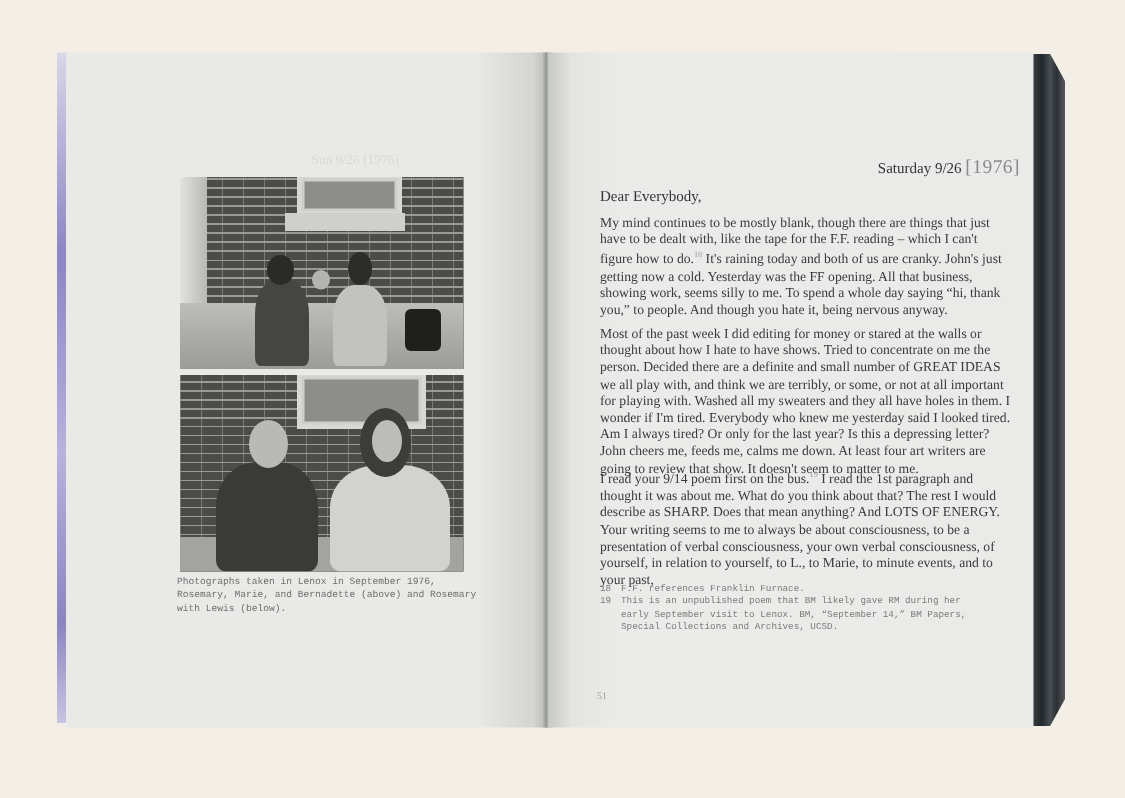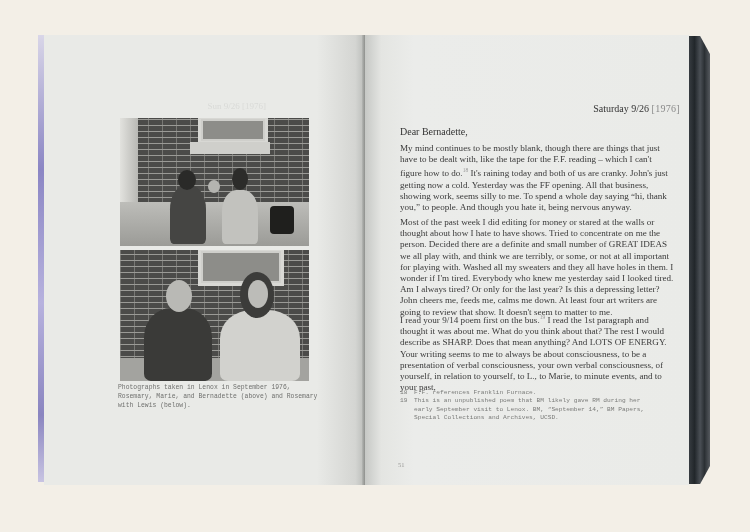--- a/index.html
+++ b/index.html
@@ -74,21 +74,21 @@
   .caption {
     position:absolute; left:118px; top:383px; width:200px;
     font-family:"Liberation Mono", monospace; font-size:6.4px; line-height:9px;
     color:#6f706e;
   }
 
   
   .date {
     position:absolute; right:70px; top:103px; font-size:10px; color:#333;
   }
-  .date .year { font-size:10px; color:#8a8a8a; letter-spacing:0.3px; }
+  .date .year { font-size:13px; color:#8a8a8a; letter-spacing:0.3px; }
   .salutation {
     position:absolute; left:400px; top:126px; font-size:10px; color:#333;
   }
   .para {
     position:absolute; left:400px; width:275px;
     font-size:9.1px; line-height:11.2px; color:#3a3a3a;
   }
   .para sup { font-size:5.5px; color:#999; }
   .p1 { top:143px; }
   .p2 { top:217px; }
@@ -147,21 +147,21 @@
 
   <div class="gutter"></div>
 
   <div class="page page-right"></div>
 
   <div class="date">
     <span>Saturday 9/26</span>
     <span class="year">[1976]</span>
   </div>
 
-  <div class="salutation">Dear Bernadette,</div>
+  <div class="salutation">Dear Everybody,</div>
 
   <div class="para p1"><span>My mind continues to be mostly blank, though there are things that just have to be dealt with, like the tape for the F.F. reading – which I can't figure how to do.</span><sup>18</sup><span> It's raining today and both of us are cranky. John's just getting now a cold. Yesterday was the FF opening. All that business, showing work, seems silly to me. To spend a whole day saying “hi, thank you,” to people. And though you hate it, being nervous anyway.</span></div>
 
   <div class="para p2"><span>Most of the past week I did editing for money or stared at the walls or thought about how I hate to have shows. Tried to concentrate on me the person. Decided there are a definite and small number of GREAT IDEAS we all play with, and think we are terribly, or some, or not at all important for playing with. Washed all my sweaters and they all have holes in them. I wonder if I'm tired. Everybody who knew me yesterday said I looked tired. Am I always tired? Or only for the last year? Is this a depressing letter? John cheers me, feeds me, calms me down. At least four art writers are going to review that show. It doesn't seem to matter to me.</span></div>
 
   <div class="para p3"><span>I read your 9/14 poem first on the bus.</span><sup>19</sup><span> I read the 1st paragraph and thought it was about me. What do you think about that? The rest I would describe as SHARP. Does that mean anything? And LOTS OF ENERGY. Your writing seems to me to always be about consciousness, to be a presentation of verbal consciousness, your own verbal consciousness, of yourself, in relation to yourself, to L., to Marie, to minute events, and to your past,</span></div>
 
   <div class="footnotes">
     <div class="fn">
       <span class="num">18</span>

